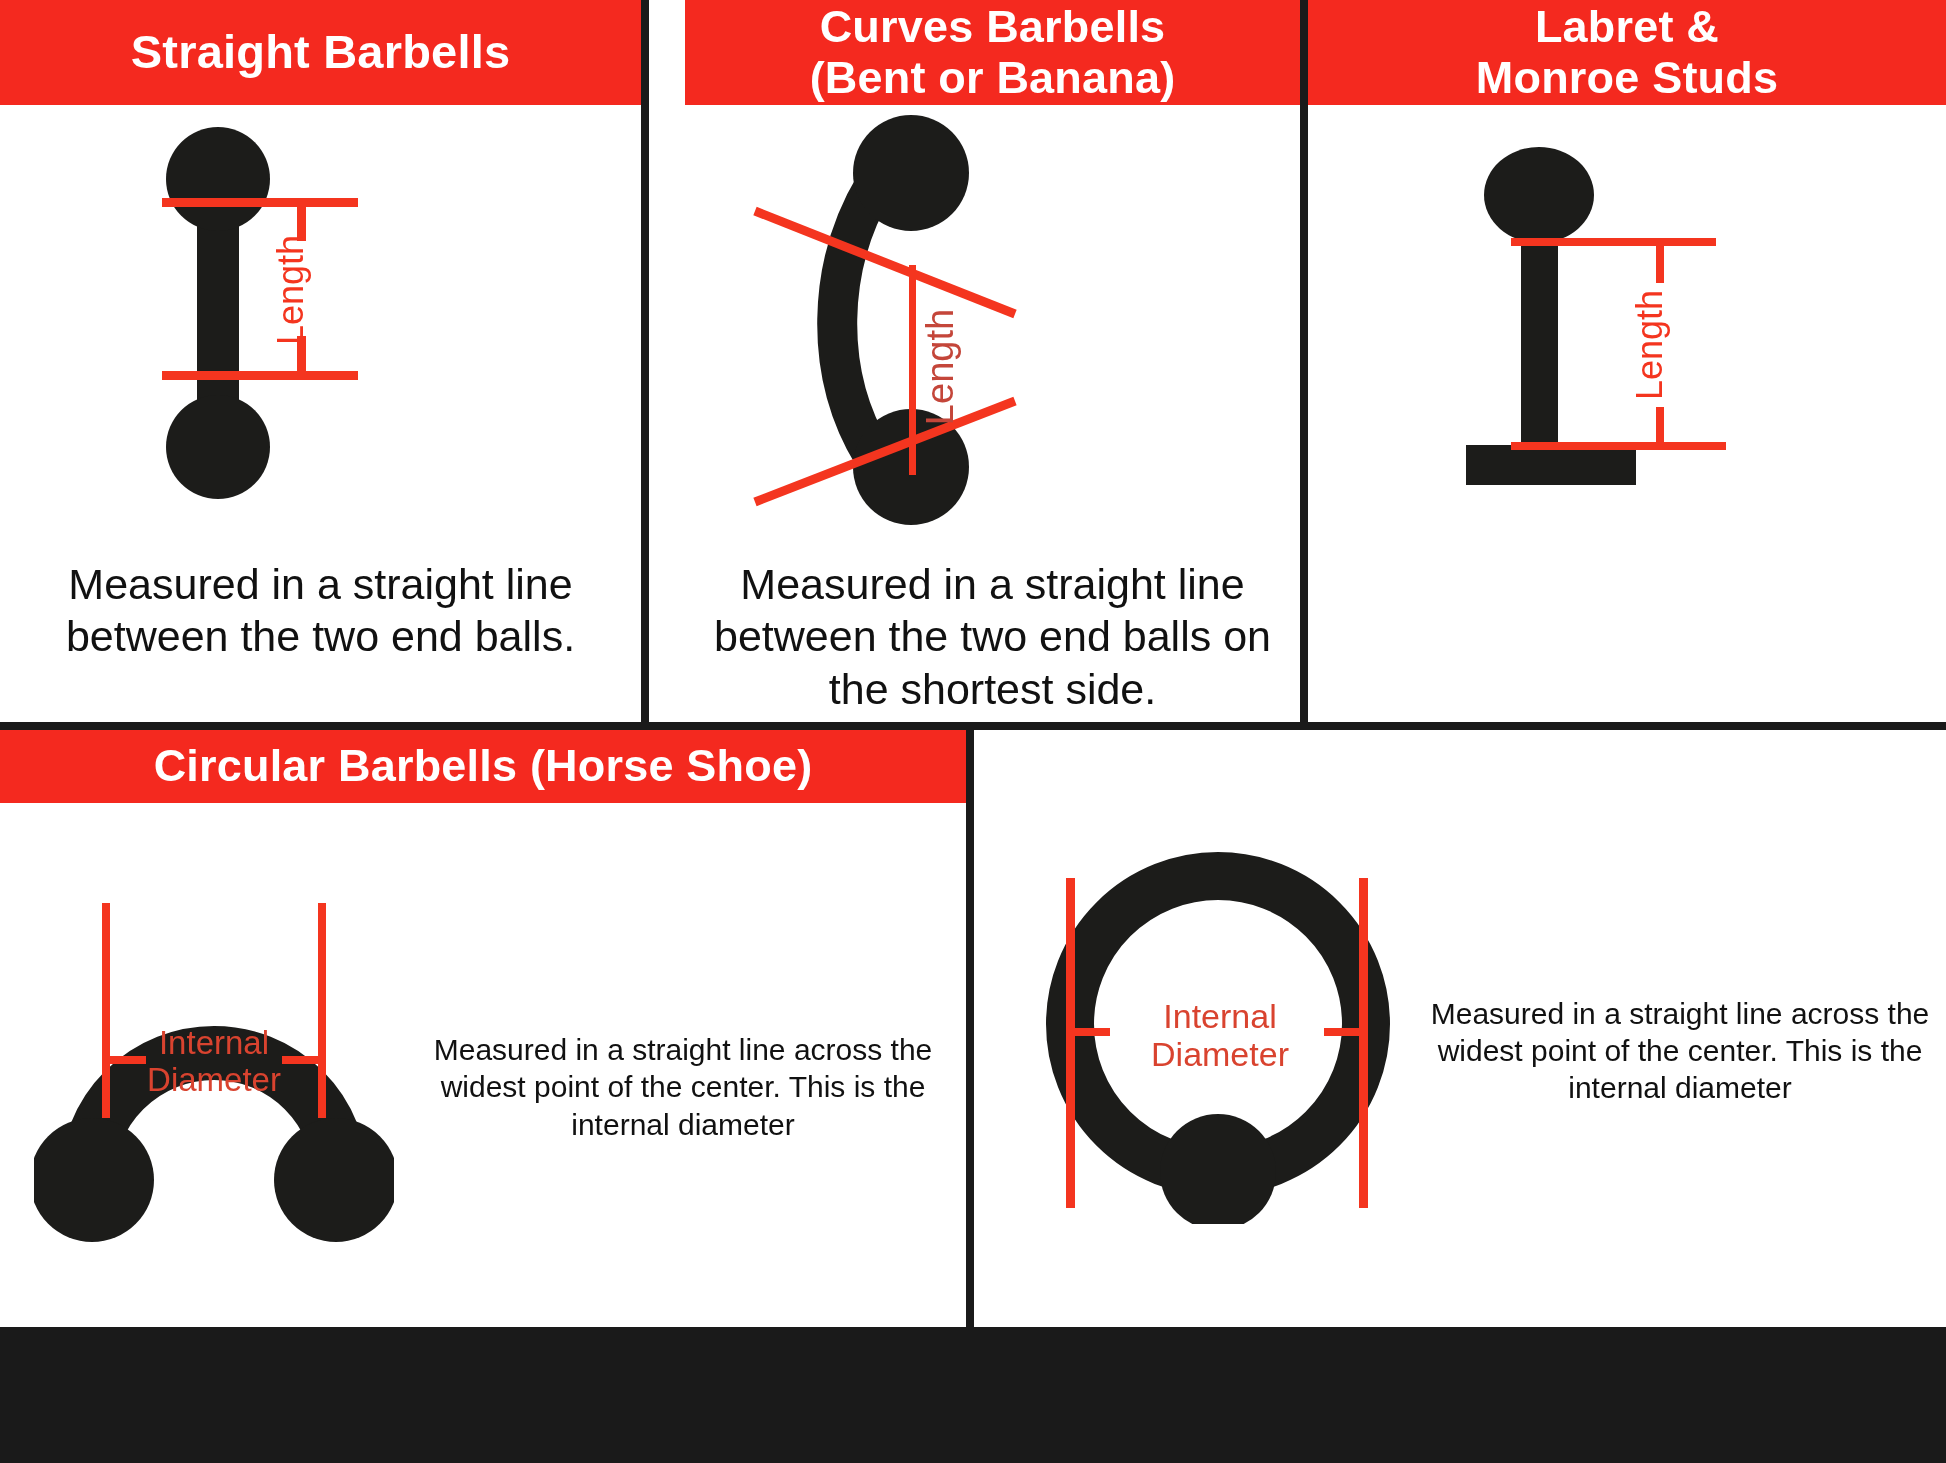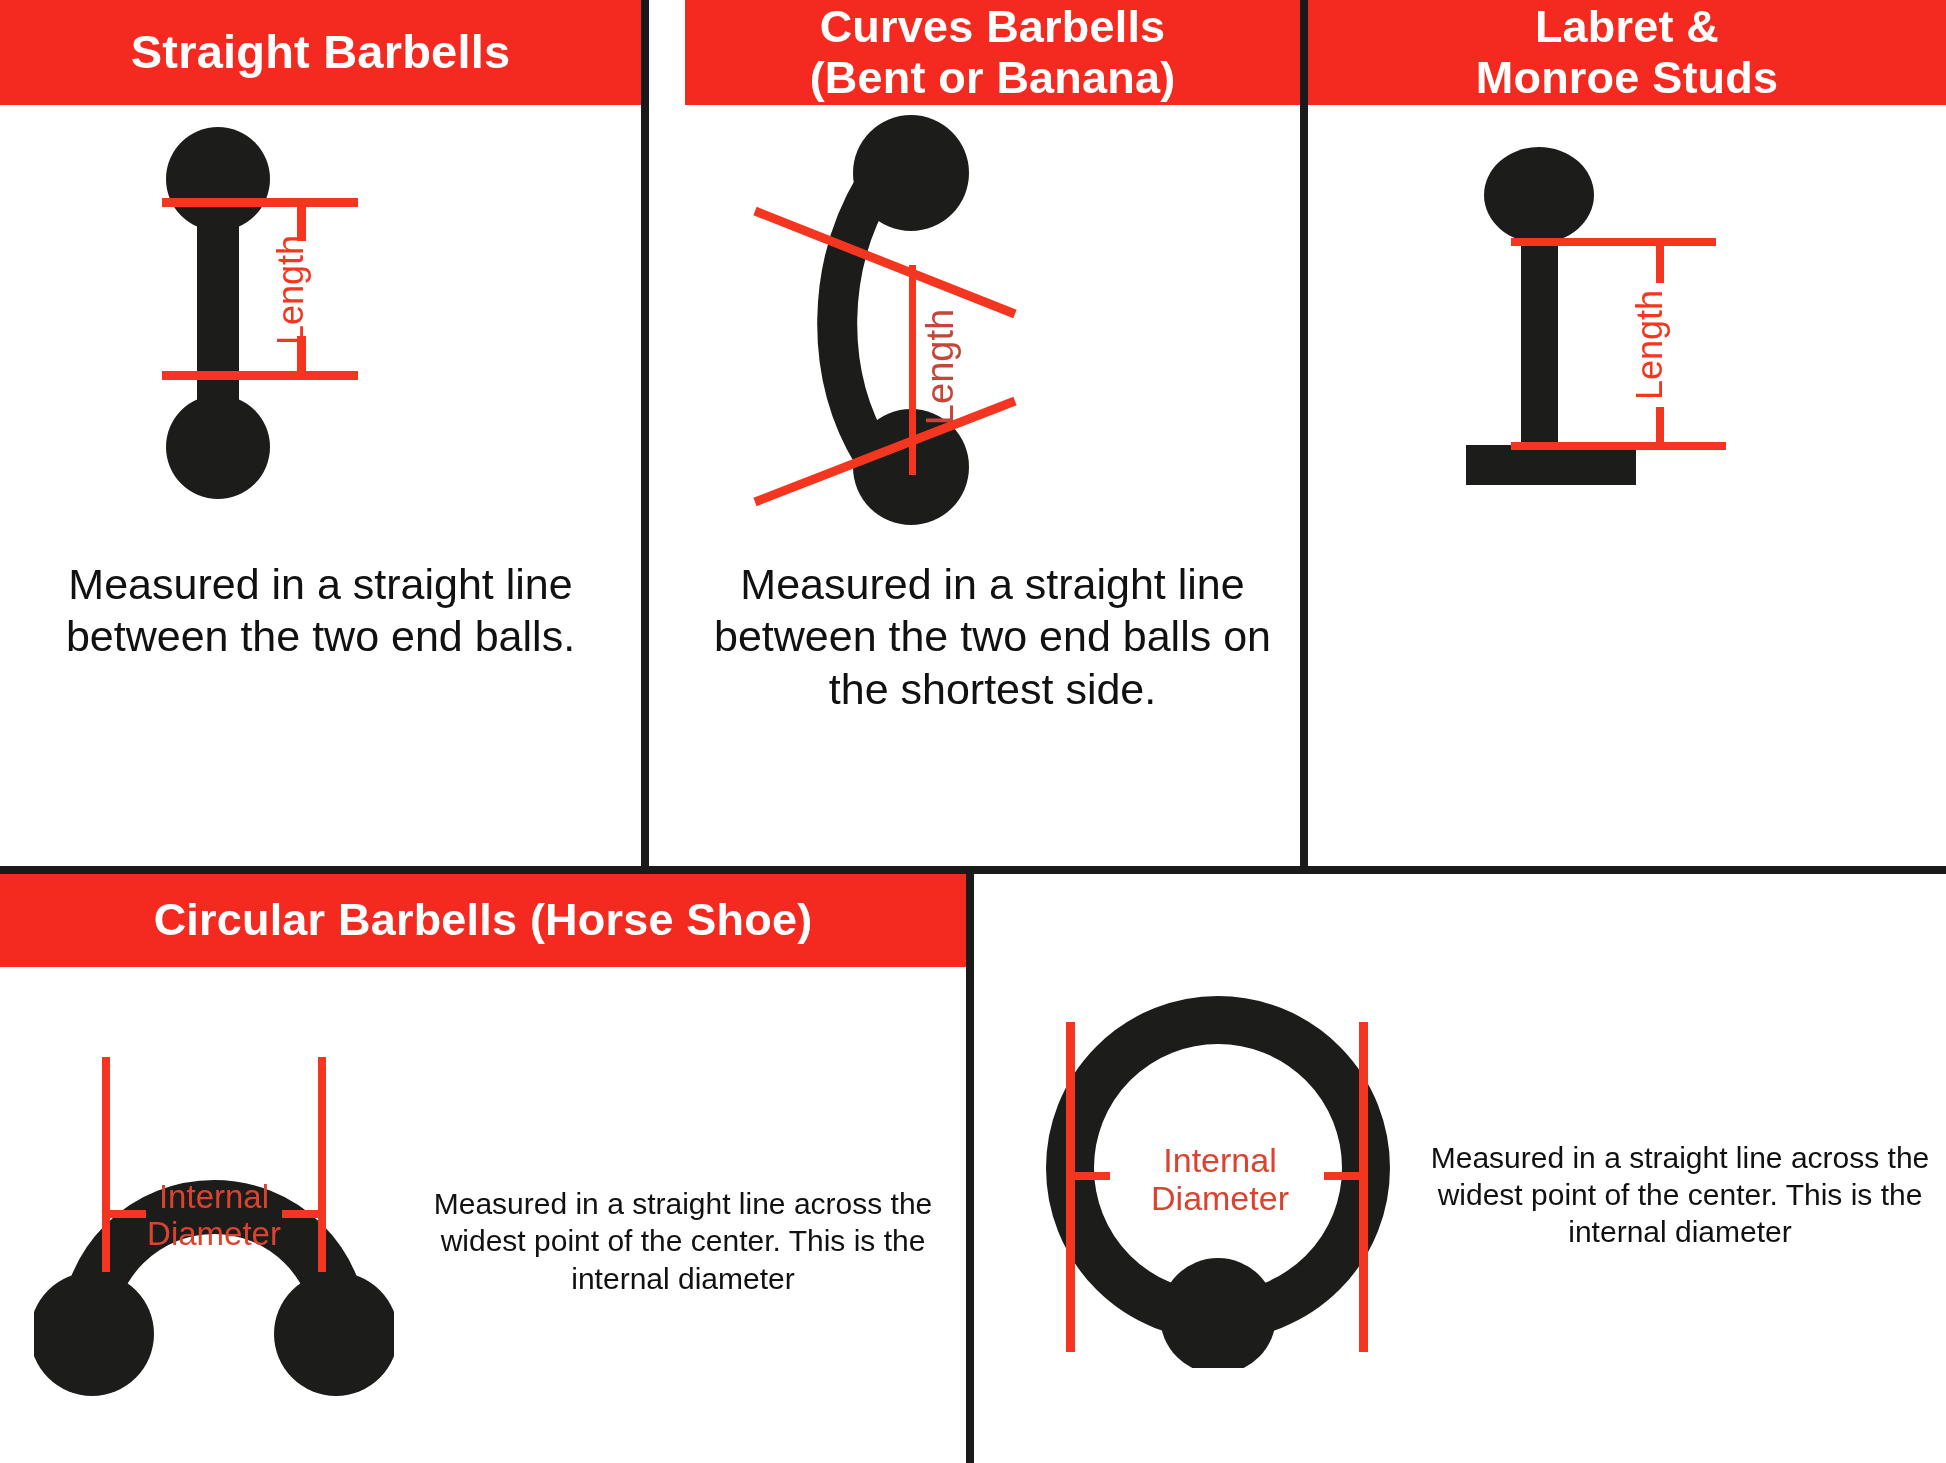--- a/index.html
+++ b/index.html
@@ -21,21 +21,21 @@
     background: #1a1a1a;
     box-sizing: border-box;
   }
 
   
   .row {
     display: flex;
     width: 100%;
     box-sizing: border-box;
   }
-  .row-top { height: 866px; }
+  .row-top { height: 722px; }
   .row-bottom { height: 597px; }
 
   .cell {
     position: relative;
     background: #ffffff;
     box-sizing: border-box;
     display: flex;
     flex-direction: column;
     overflow: hidden;
   }
@@ -58,21 +58,21 @@
     display: flex;
     align-items: center;
     justify-content: center;
     flex: 0 0 auto;
     line-height: 1.12;
     padding: 6px 8px;
     box-sizing: border-box;
   }
   .hdr-1line { height: 105px; font-size: 47px; }
   .hdr-2line { height: 105px; font-size: 45px; }
-  .hdr-bot   { height: 93px;  font-size: 45px; }
+  .hdr-bot   { height: 73px;  font-size: 45px; }
 
   
   .body-top {
     flex: 1 1 auto;
     display: flex;
     flex-direction: column;
     align-items: center;
     justify-content: flex-start;
     position: relative;
   }

